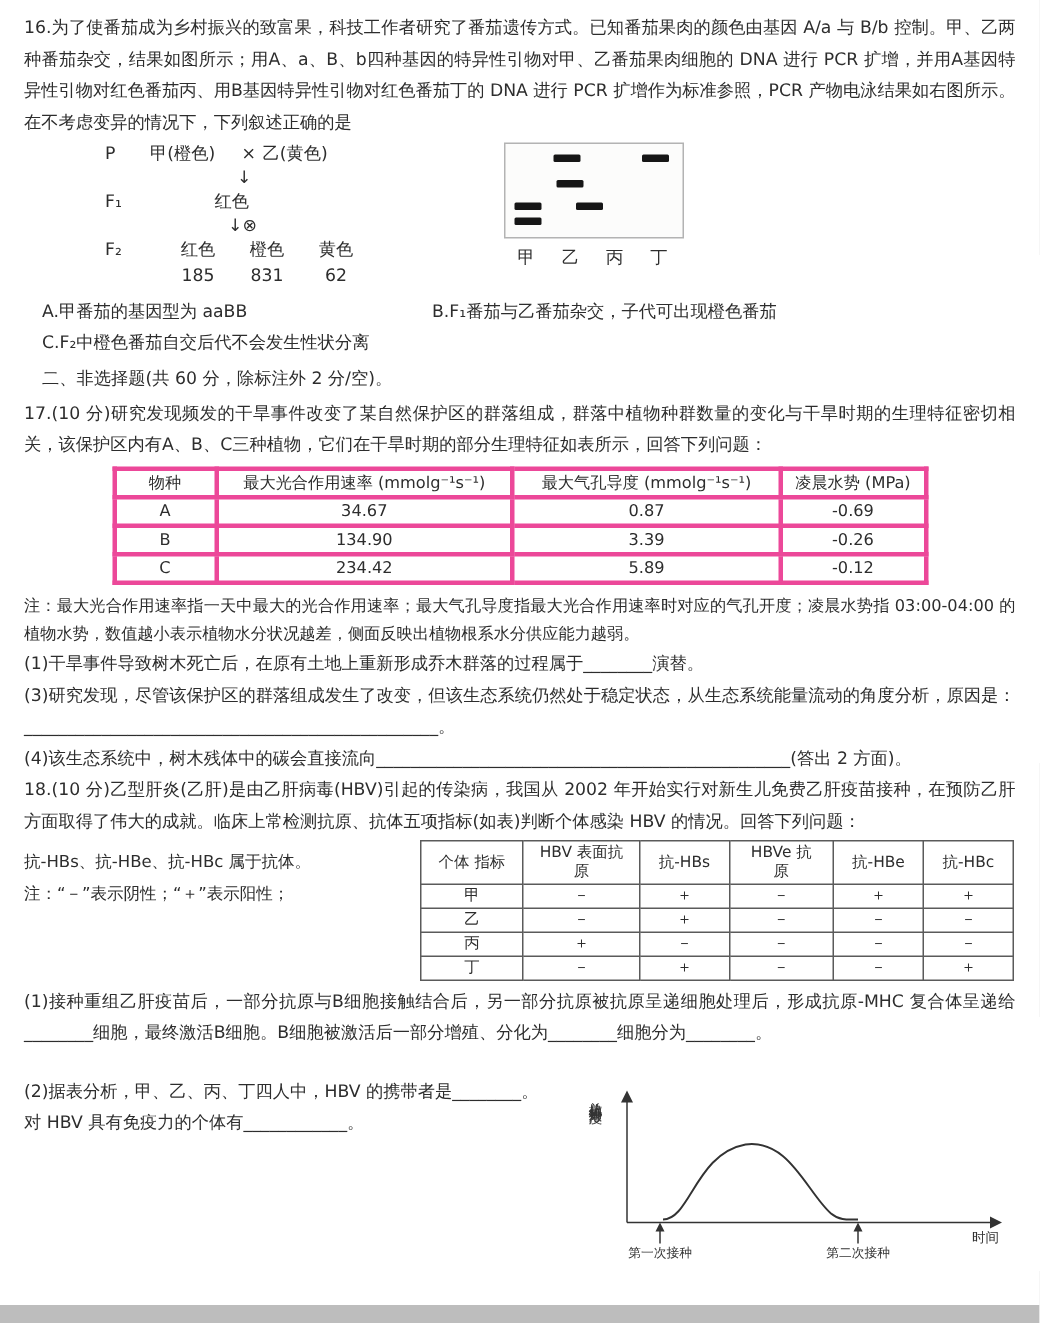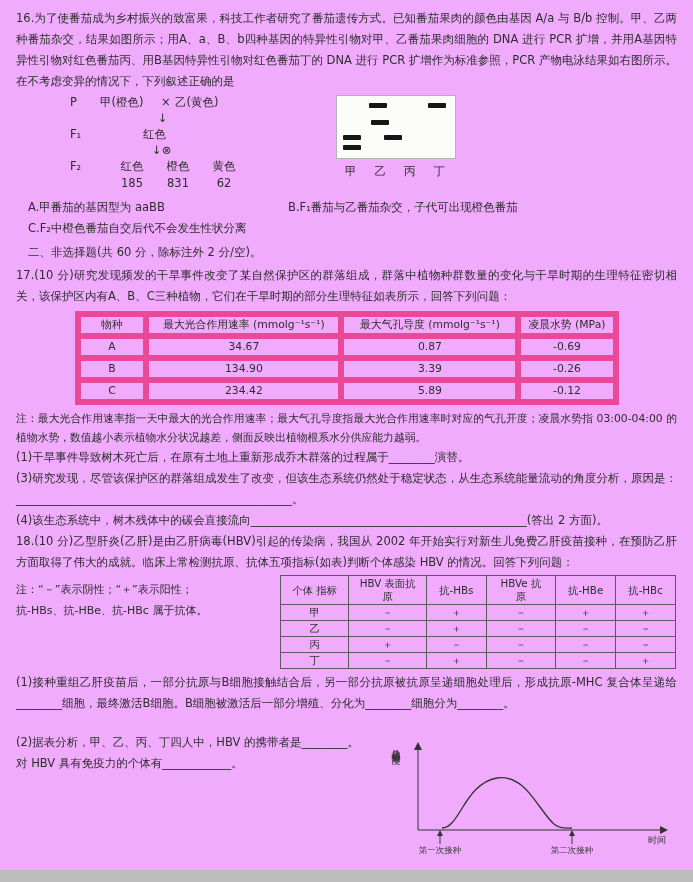--- a/index.html
+++ b/index.html
@@ -1,33 +1,33 @@
 <!DOCTYPE html>
 <html><head>
 <meta charset="utf-8">
 <style>
   html,body{margin:0;padding:0}
   body{background:#d9d9d9;font-family:"DejaVu Sans","Liberation Sans",sans-serif}
-  .page{position:relative;width:693px;height:882px;margin:0 auto;background:#f0abfc;color:#2d2d2d;
+  .page{position:relative;width:693px;height:882px;margin:0 auto;background:#ffffff;color:#2d2d2d;
         padding:8px 16px 0;box-sizing:border-box;overflow:hidden;font-size:11.5px;line-height:21px}
   p{margin:0}
   .stem{text-align:justify}
   .fig-row{display:flex;align-items:flex-start;margin:3px 0 4px}
   .cross{position:relative;width:252px;height:98px;margin-left:42px;line-height:15px;flex:none}
   .cross span{position:absolute;white-space:nowrap}
   .c-center{width:36px;text-align:center}
   .gel{margin-left:26px;flex:none}
   .gel-box{position:relative;width:118px;height:62px;border:1px solid #b3b3b3;background:#fcfcfb}
   .gel-band{position:absolute;width:18px;height:5px;background:#161616;border-radius:1px}
   .gel-lanes{display:flex;justify-content:space-around;width:118px;margin-top:2px;font-size:11.5px}
   .opt-row{display:flex;padding-left:12px}
   .opt-first{width:260px;flex:none}
   .section-header{margin:3px 12px 2px}
   .t17{border-collapse:collapse;margin:4px auto;width:544px}
-  .t17 th,.t17 td{border:6px solid #ec4899;font-weight:normal;font-size:10.8px;line-height:14px;
+  .t17 th,.t17 td{border:3px solid #ec4899;font-weight:normal;font-size:10.8px;line-height:14px;
         padding:1px 4px;text-align:center}
   .w1{width:64px}.w2{width:204px}.w3{width:182px}.w4{width:94px}
   .note{font-size:10.8px;line-height:19px;text-align:justify}
   .sub{text-align:justify}
   .q18-row{display:flex;margin-top:2px;margin-bottom:3px}
   .q18-note{width:264px;flex:none;font-size:11px;line-height:21px;padding-top:4px}
   .t18{border-collapse:collapse;width:396px;align-self:flex-start}
   .t18 th,.t18 td{border:1px solid #5a5a5a;font-weight:normal;font-size:10.3px;line-height:13px;
         padding:1px 10px;text-align:center}
   .u1{width:74px}.u2{width:82px}.u3{width:52px}.u4{width:64px}.u5{width:52px}.u6{width:52px}
@@ -132,22 +132,22 @@
     <p class="sub">(1)干旱事件导致树木死亡后，在原有土地上重新形成乔木群落的过程属于________演替。</p>
     <p class="sub">(3)研究发现，尽管该保护区的群落组成发生了改变，但该生态系统仍然处于稳定状态，从生态系统能量流动的角度分析，原因是：________________________________________________。</p>
     <p class="sub">(4)该生态系统中，树木残体中的碳会直接流向________________________________________________(答出 2 方面)。</p>
   </section>
 
   <section>
     <p class="stem">18.(10 分)乙型肝炎(乙肝)是由乙肝病毒(HBV)引起的传染病，我国从 2002 年开始实行对新生儿免费乙肝疫苗接种，在预防乙肝方面取得了伟大的成就。临床上常检测抗原、抗体五项指标(如表)判断个体感染 HBV 的情况。回答下列问题：</p>
 
     <div class="q18-row">
       <div class="q18-note">
+        <p>抗-HBs、抗-HBe、抗-HBc 属于抗体。</p>
         <p>注：“－”表示阴性；“＋”表示阳性；</p>
-        <p>抗-HBs、抗-HBe、抗-HBc 属于抗体。</p>
       </div>
       <table class="t18">
         <tbody>
           <tr>
             <th class="u1">个体  指标</th>
             <th class="u2">HBV 表面抗原</th>
             <th class="u3">抗-HBs</th>
             <th class="u4">HBVe 抗原</th>
             <th class="u5">抗-HBe</th>
             <th class="u6">抗-HBc</th>

